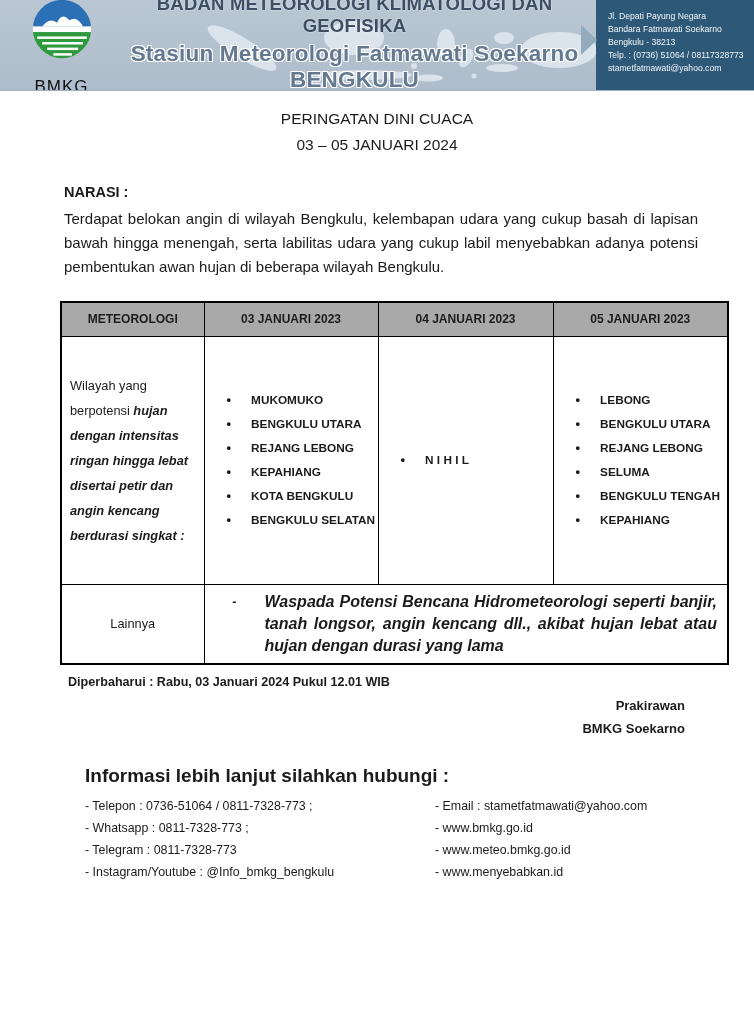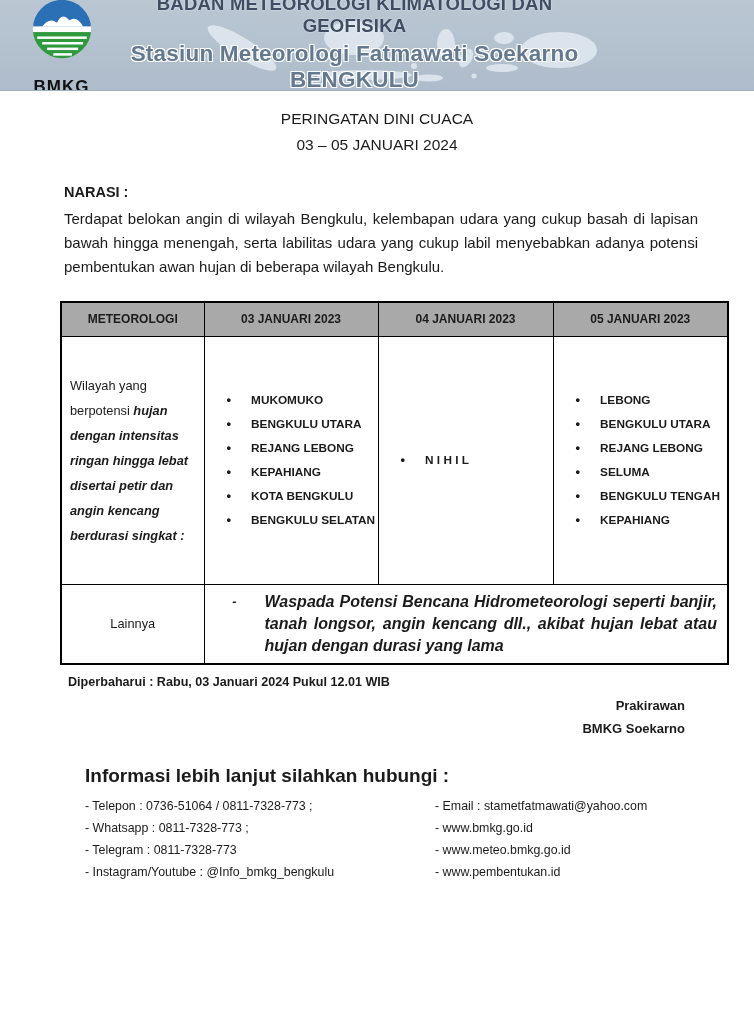--- a/index.html
+++ b/index.html
@@ -25,21 +25,21 @@
     position:relative;height:91px;width:100%;
     background:linear-gradient(180deg,var(--header-bg) 0%,var(--header-bg2) 100%);
     display:flex;align-items:center;overflow:hidden;
     border-bottom:1px solid #9fb0bf;
   }
   .map-watermark{position:absolute;right:150px;bottom:0;opacity:.75;pointer-events:none;}
   .logo-block{
     position:relative;z-index:2;width:105px;display:flex;flex-direction:column;
     align-items:center;padding-left:18px;margin-top:2px;
   }
-  .logo-text{font-weight:bold;font-size:17px;letter-spacing:1px;color:#111;line-height:1;margin-top:18px;}
+  .logo-text{font-weight:normal;font-size:17px;letter-spacing:1px;color:#111;line-height:1;margin-top:18px;}
   .banner-titles{position:relative;z-index:2;flex:1;text-align:center;padding-right:150px;margin-top:-4px;}
   .agency-line{
     font-weight:bold;font-size:18.5px;color:var(--agency-color);letter-spacing:.2px;
     text-shadow:0 0 2px rgba(255,255,255,.7);
   }
   .station-line{
     font-weight:bold;font-size:22.5px;color:var(--station-color);margin-top:4px;letter-spacing:.2px;
     text-shadow:-1px -1px 0 #fff,1px -1px 0 #fff,-1px 1px 0 #fff,1px 1px 0 #fff;
   }
   .address-box{
@@ -148,20 +148,30 @@
         </g>
       </svg>
       <div class="logo-text">BMKG</div>
     </div>
 
     <div class="banner-titles">
       <div class="agency-line">BADAN METEOROLOGI KLIMATOLOGI DAN GEOFISIKA</div>
       <div class="station-line">Stasiun Meteorologi Fatmawati Soekarno BENGKULU</div>
     </div>
 
+    <div class="address-box">
+      <span class="address-chevron"></span>
+      <div>
+          <div>Jl. Depati Payung Negara</div>
+          <div>Bandara Fatmawati Soekarno</div>
+          <div>Bengkulu - 38213</div>
+          <div>Telp. : (0736) 51064 / 08117328773</div>
+          <div>stametfatmawati@yahoo.com</div>
+        </div>
+    </div>
   </div>
 
   <div class="doc-title">
     <div class="t1">PERINGATAN DINI CUACA</div>
     <div class="t2">03 – 05 JANUARI 2024</div>
   </div>
 
   <div class="narasi">
     <div class="narasi-heading">NARASI :</div>
     <div class="narasi-text">Terdapat belokan angin di wilayah Bengkulu, kelembapan udara yang cukup basah di lapisan bawah hingga menengah, serta labilitas udara yang cukup labil menyebabkan adanya potensi pembentukan awan hujan di beberapa wilayah Bengkulu.</div>
@@ -238,18 +248,18 @@
       <div class="contact-col left">
           <div>- Telepon : 0736-51064 / 0811-7328-773 ;</div>
           <div>- Whatsapp : 0811-7328-773 ;</div>
           <div>- Telegram : 0811-7328-773</div>
           <div>- Instagram/Youtube : @Info_bmkg_bengkulu</div>
         </div>
       <div class="contact-col right">
           <div>- Email : stametfatmawati@yahoo.com</div>
           <div>- www.bmkg.go.id</div>
           <div>- www.meteo.bmkg.go.id</div>
-          <div>- www.pembentukan.id</div>
+          <div>- www.menyebabkan.id</div>
         </div>
     </div>
   </div>
 
 </div>
 
 </body></html>

